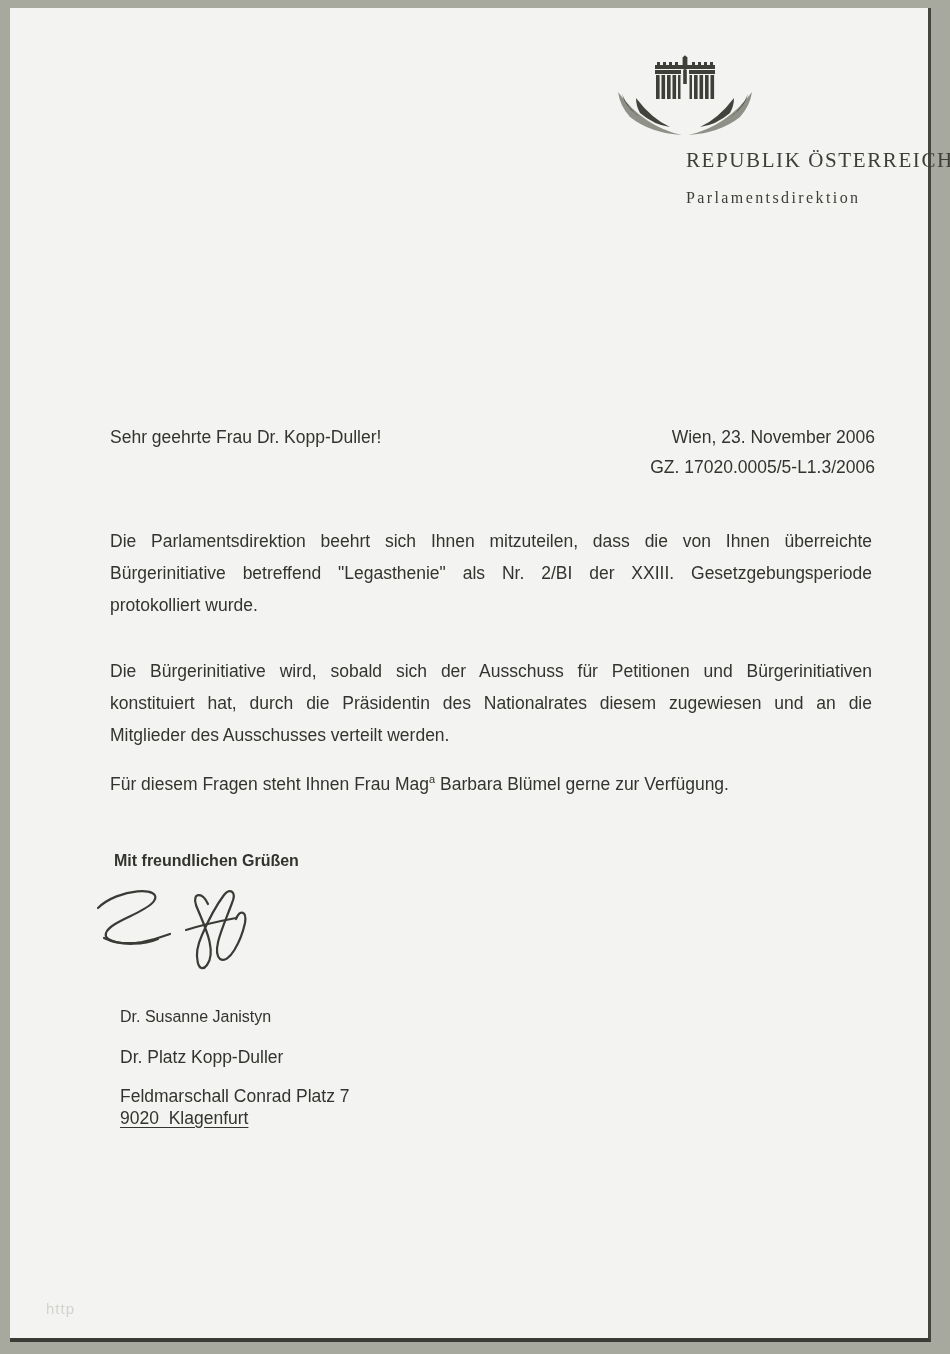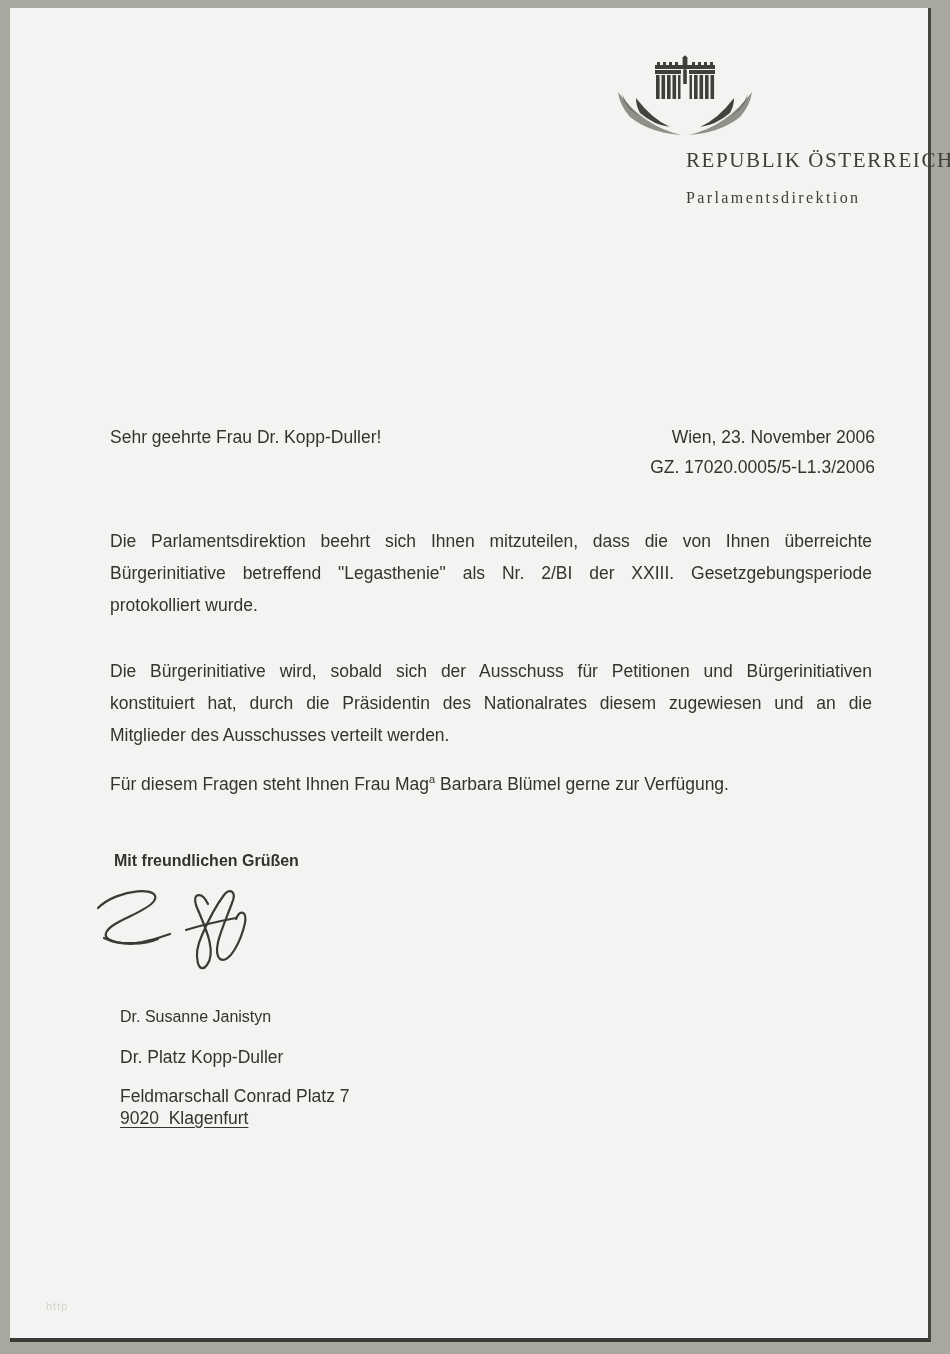--- a/index.html
+++ b/index.html
@@ -48,21 +48,21 @@
   
   .signature { position: absolute; left: 80px; top: 876px; }
   .signer { position: absolute; left: 110px; top: 956px; font-size: 16px; margin-top: 44px; }
   
   .recipient { position: absolute; left: 110px; top: 1038px; font-size: 17.5px; line-height: 22.5px; }
   .rline { white-space: pre; }
   .rline.gap { margin-top: 16px; }
   .rline.underline { text-decoration: underline; text-underline-offset: 3px; }
   
   .footer { position: absolute; left: 110px; top: 1229px; font-size: 11.5px; line-height: 14.8px; color: #3a3a34; }
-  .watermark { position: absolute; left: 36px; top: 1292px; font-size: 11px; color: #d2d3cf; letter-spacing: 1px; }
+  .watermark { position: absolute; left: 36px; top: 1292px; font-size: 15px; color: #d2d3cf; letter-spacing: 1px; }
 </style>
 </head>
 <body>
 
 <div class="paper">
 
   <div class="logo">
     <svg width="150" height="96" viewBox="0 0 150 96">
       <g fill="#3f3f39">
         <rect x="72.6" y="3" width="4.8" height="8"></rect>

